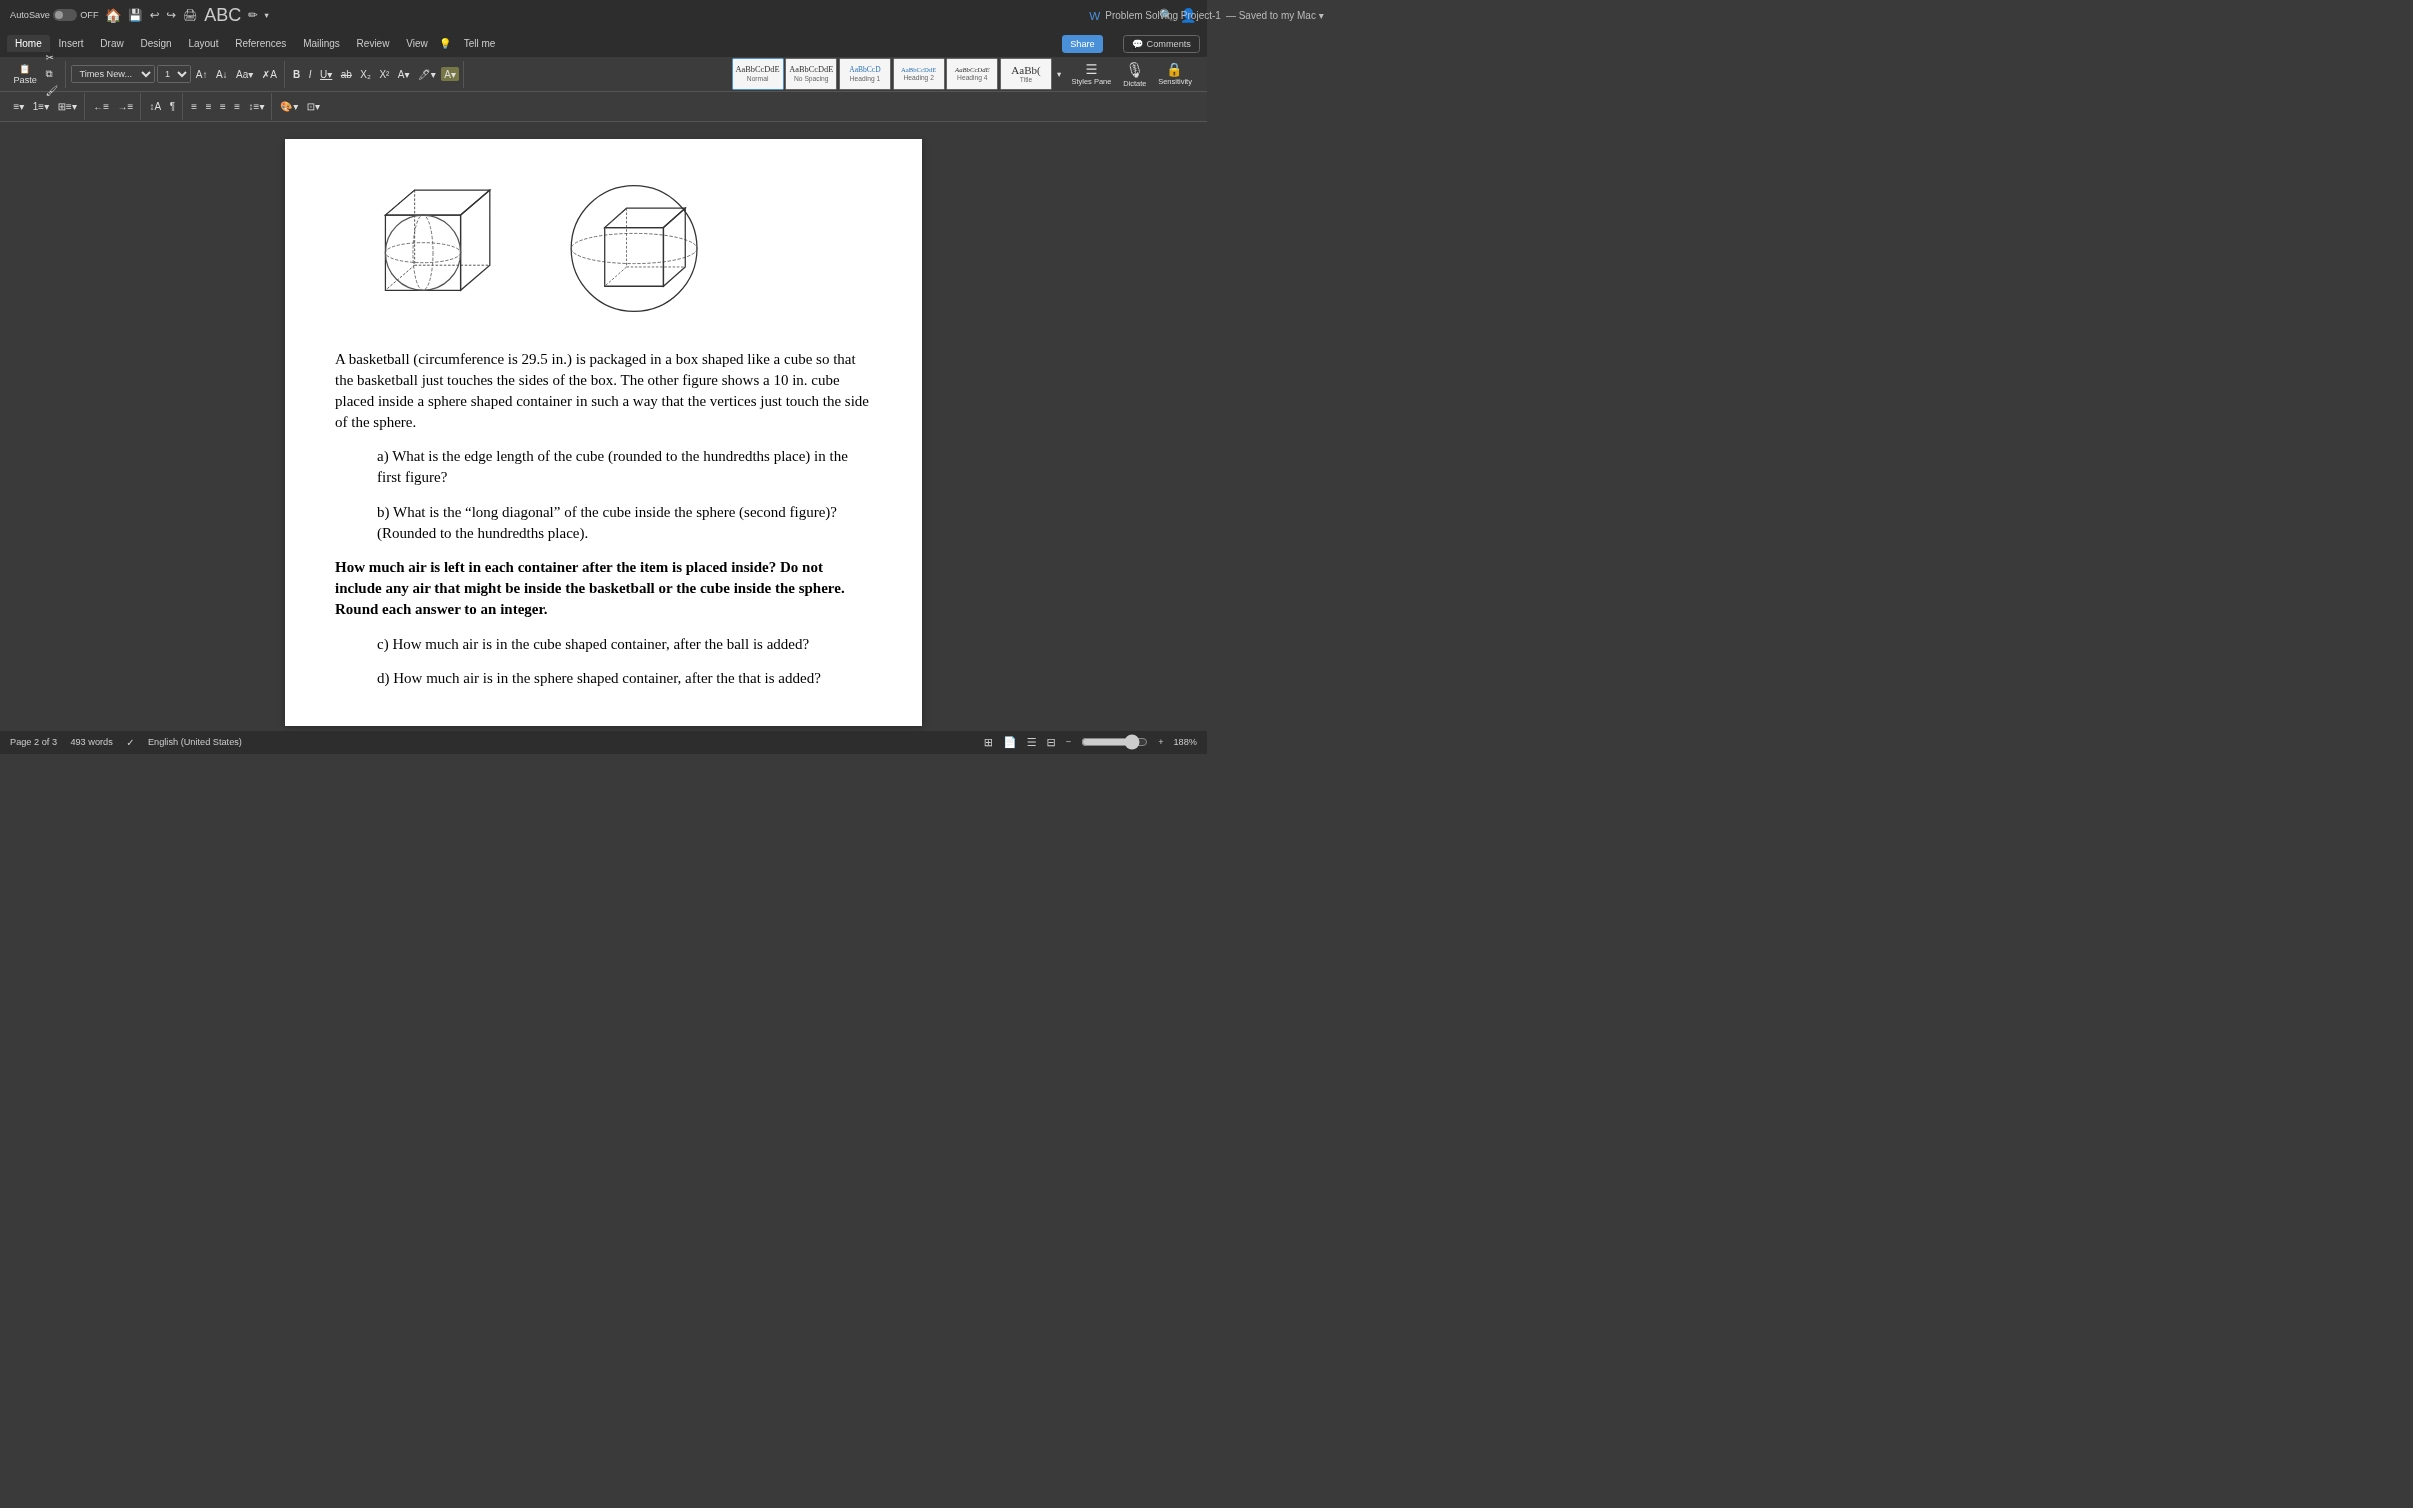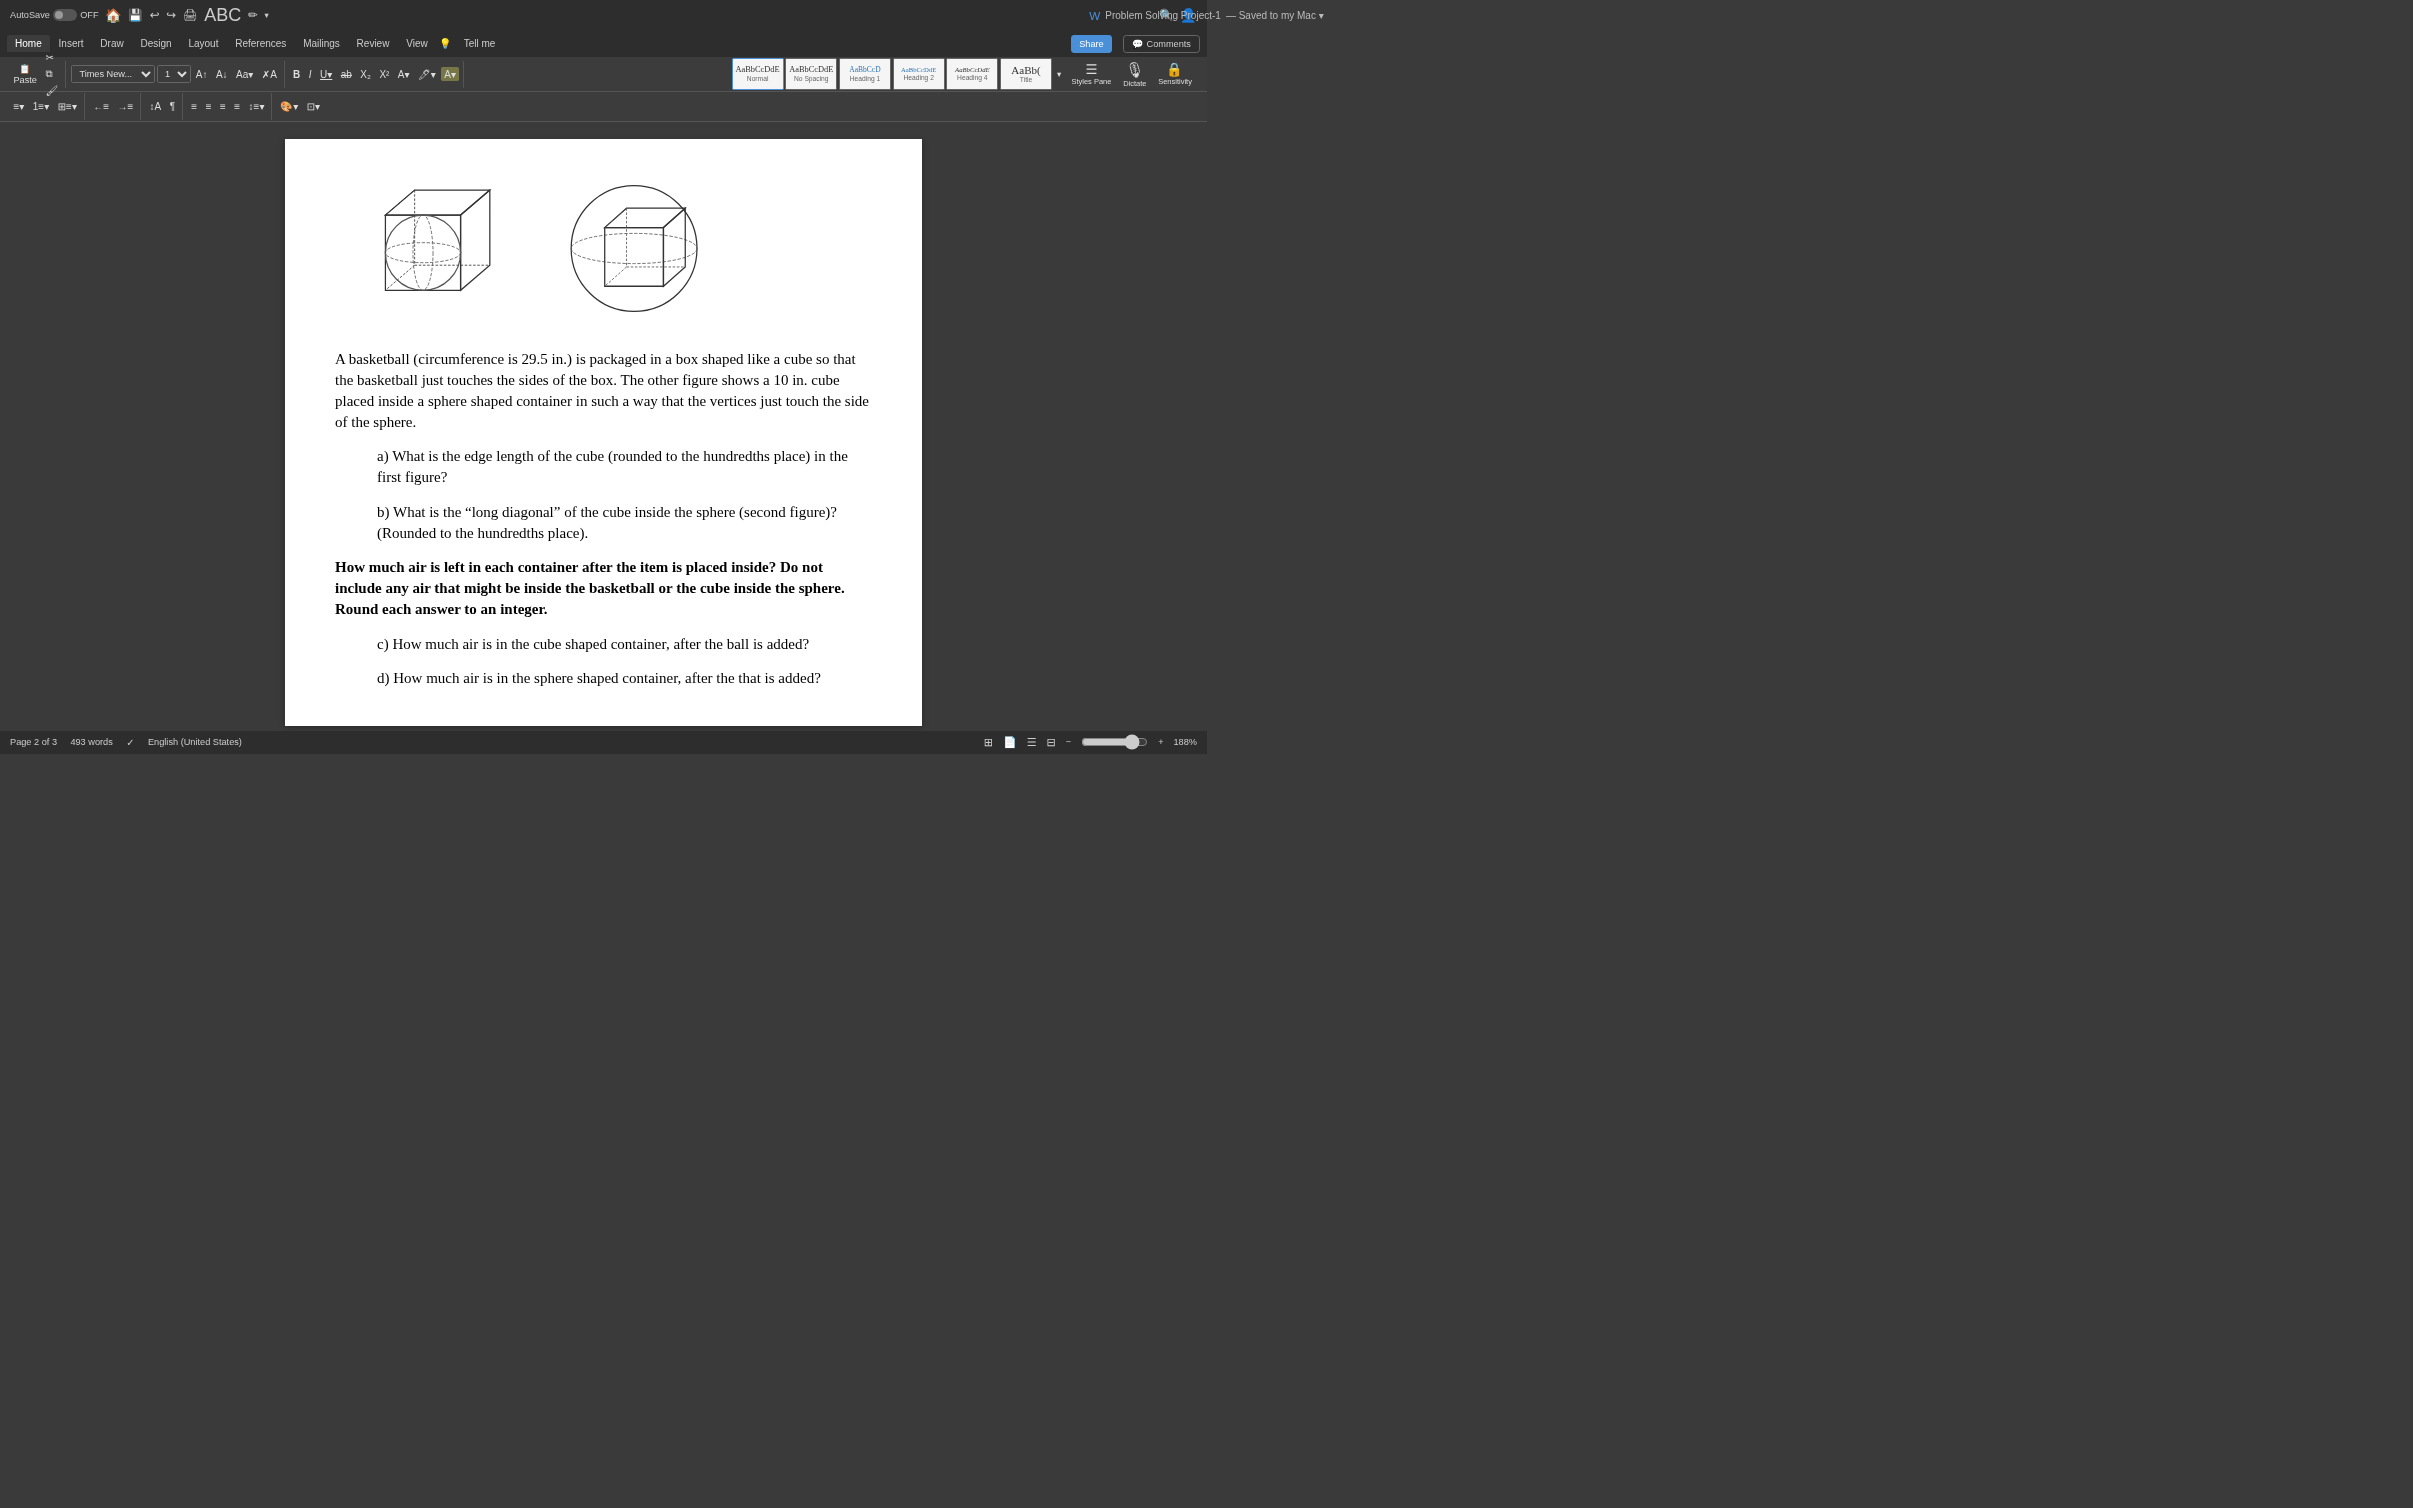--- a/index.html
+++ b/index.html
@@ -40,21 +40,21 @@
       cursor: pointer;
       border-radius: 2.5px 2.5px 0 0;
     }
     .ribbon-tab.active {
       background: #3c3c3c;
       color: #fff;
     }
     .ribbon-tab-right {
       margin-left: auto;
       display: flex;
-      gap: 11px;
+      gap: 20px;
     }
     .share-btn {
       background: #4a90d9;
       color: #fff;
       border: none;
       border-radius: 3.4px;
       padding: 2.5px 8.4px;
       font-size: 9.2px;
       cursor: pointer;
       font-family: -apple-system, BlinkMacSystemFont, sans-serif;

